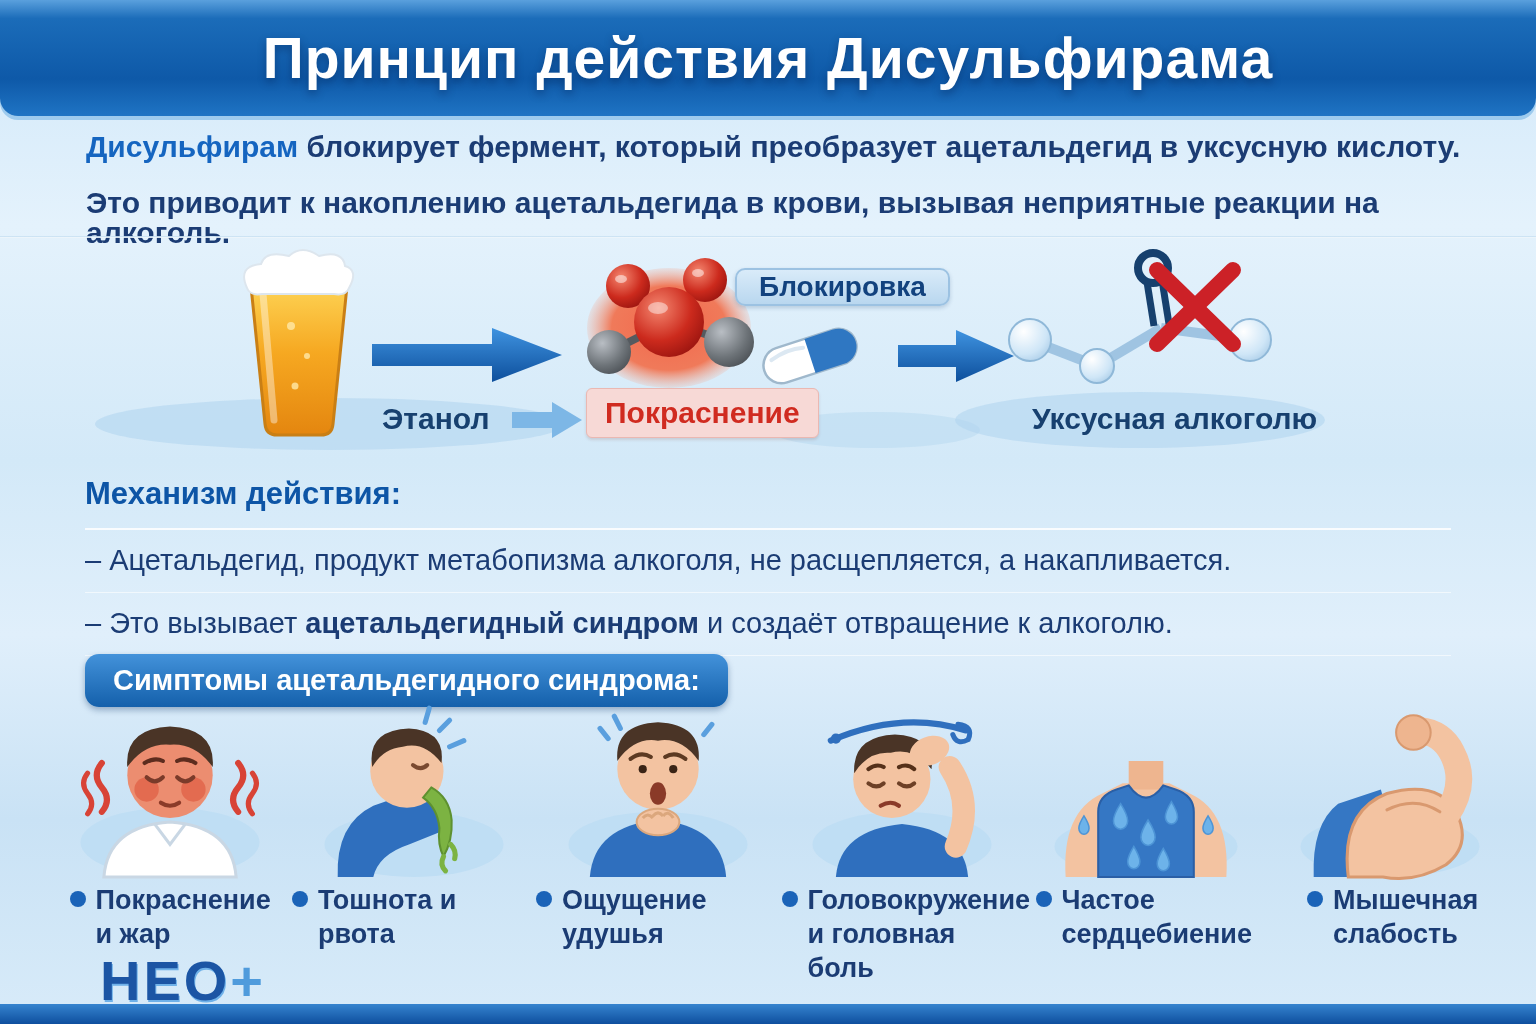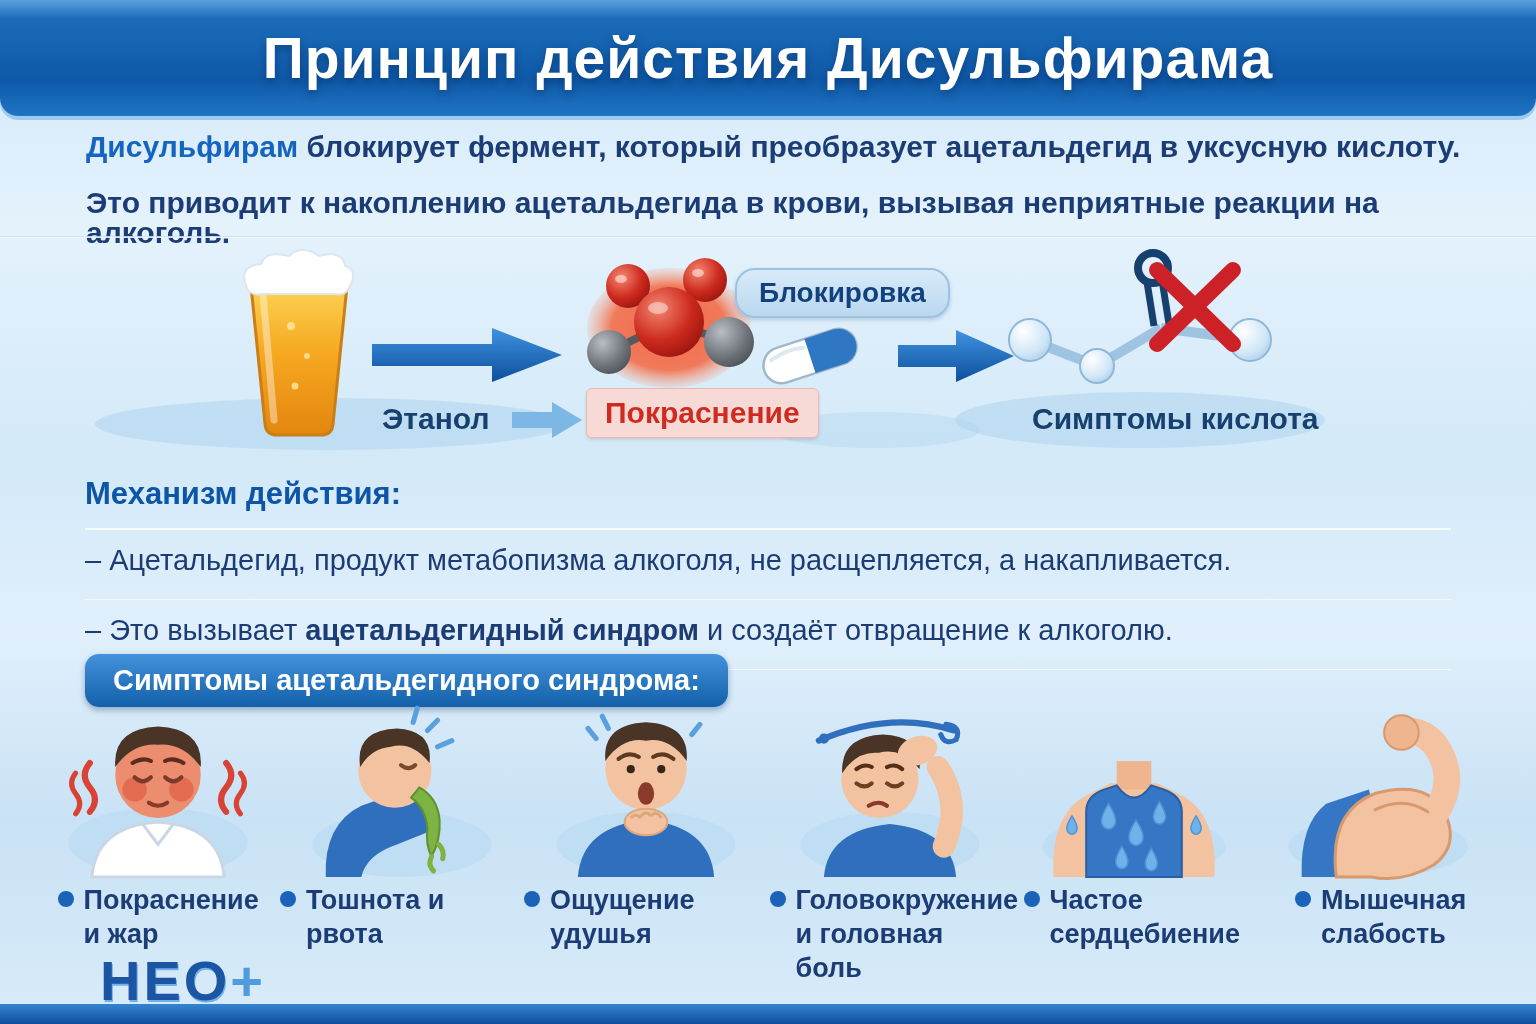--- a/index.html
+++ b/index.html
@@ -25,37 +25,37 @@
 
   
   .process { position:absolute; top:240px; left:0; width:100%; height:235px; }
   .process .abs { position:absolute; }
   .pool { position:absolute; background:#aed4ee; border-radius:50%; opacity:.55; }
   .lbl { font-size:30px; font-weight:bold; color:#17406f; white-space:nowrap; }
   .lbl-red-box { background:#f7d9d6; border:1px solid #eab8b2; border-radius:6px;
     color:#d02b20; font-size:30px; font-weight:bold; padding:7px 18px;
     box-shadow:0 2px 3px rgba(120,40,30,.15); white-space:nowrap; }
   .block-box { background:linear-gradient(180deg,#d9ebf9,#b9d7ef); border:2px solid #9cc2e2;
-    border-radius:20px; color:#12427e; font-size:28px; font-weight:bold; padding:7px 22px;
+    border-radius:10px; color:#12427e; font-size:28px; font-weight:bold; padding:1px 22px;
     box-shadow:0 2px 4px rgba(20,60,110,.2); white-space:nowrap; }
 
   
   .mechanism { position:absolute; top:476px; left:0; width:100%; padding:0 85px; }
   .mech-title { font-size:31px; font-weight:bold; color:#0d55a6; padding-bottom:16px;
     border-bottom:2px solid rgba(255,255,255,.85); }
-  .mech-bullet { font-size:29px; color:#1b3c74; padding:14px 0 22px 0;
+  .mech-bullet { font-size:29px; color:#1b3c74; padding:14px 0 15px 0;
     border-bottom:1px solid rgba(255,255,255,.6); }
   .mech-bullet .strong { font-weight:bold; }
 
   
   .symptoms-banner { position:absolute; top:642px; left:85px;
     background:linear-gradient(180deg,#4392da 0%,#1460ab 100%);
     color:#ffffff; font-size:29px; font-weight:bold; padding:10px 28px;
     border-radius:14px; box-shadow:0 3px 6px rgba(10,50,100,.35);margin-top:12px; }
-  .symptoms-row { position:absolute; top:702px; left:36px; width:1464px; display:flex; }
+  .symptoms-row { position:absolute; top:702px; left:48px; width:1464px; display:flex; }
   .symptom { flex:1; display:flex; flex-direction:column; align-items:center; }
   .icon-wrap { width:200px; height:178px; }
   .symptom-label { display:flex; gap:10px; margin-top:4px; }
   .dot { width:16px; height:16px; border-radius:50%; background:#1a63b8; margin-top:7px; flex:none; }
   .symptom-label .txt { font-size:27px; font-weight:bold; color:#1b3c74; line-height:1.25; }
   .w1 { max-width:175px; } .w2 { max-width:230px; } .w3 { max-width:240px; }
   .w4 { max-width:215px; } .w5 { max-width:195px; } .w6 { max-width:140px; }
 
   
   .logo { position:absolute; left:100px; top:948px; font-size:56px; font-weight:bold; letter-spacing:3px; }
@@ -176,21 +176,21 @@
         <line x1="162" y1="22" x2="238" y2="96"></line>
         <line x1="238" y1="22" x2="162" y2="96"></line>
       </g>
     </svg>
 
     <div class="abs lbl" style="left:382px;top:162px">Этанол</div>
     <svg class="abs" style="left:512px;top:160px" width="72" height="40" viewBox="0 0 72 40">
       <polygon points="0,12 40,12 40,2 70,20 40,38 40,28 0,28" fill="#7db7e6"></polygon>
     </svg>
     <div class="abs lbl-red-box" style="left:586px;top:148px">Покраснение</div>
-    <div class="abs lbl" style="left:1032px;top:162px">Симптомы кислота</div>
+    <div class="abs lbl" style="left:1032px;top:162px">Уксусная алкоголю</div>
   </section>
 
   <section class="mechanism">
     <div class="mech-title">Механизм действия:</div>
     <p class="mech-bullet">– Ацетальдегид, продукт метабопизма алкоголя, не расщепляется, а накапливается.</p>
     <p class="mech-bullet"><span>– Это вызывает </span><span class="strong">ацетальдегидный синдром</span><span> и создаёт отвращение к алкоголю.</span></p>
   </section>
 
   <div class="symptoms-banner">Симптомы ацетальдегидного синдрома:</div>
 

